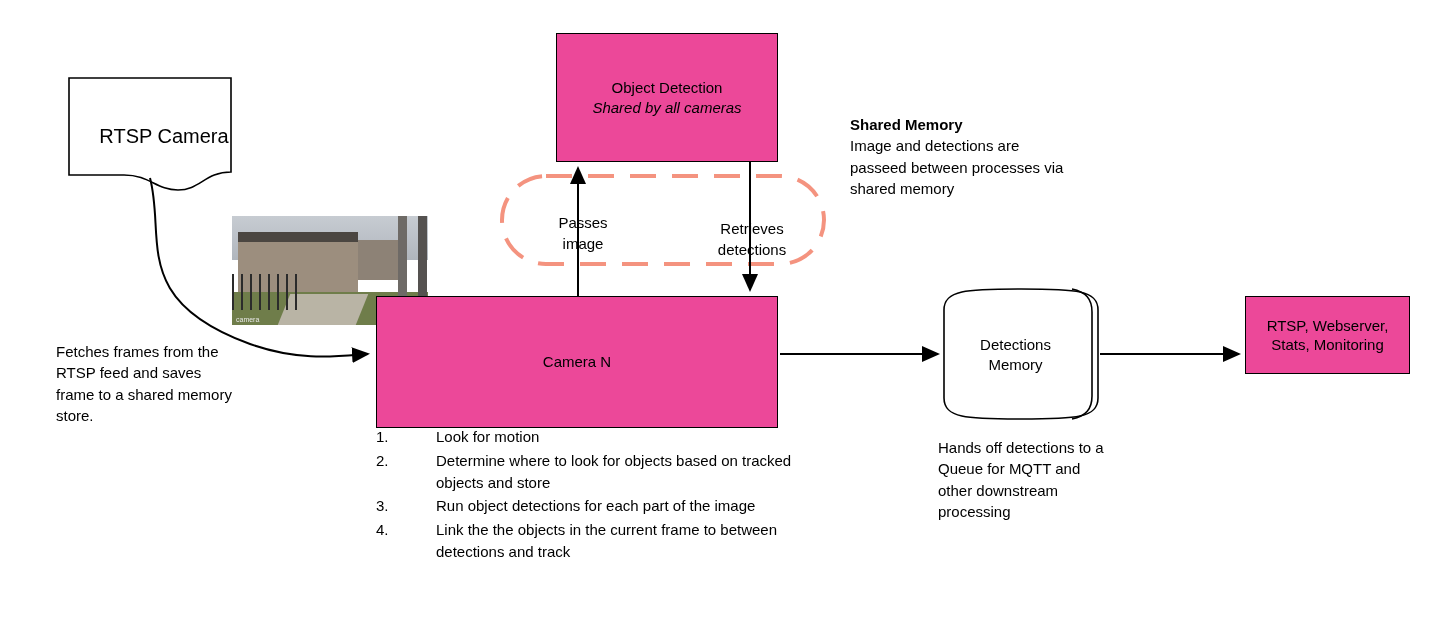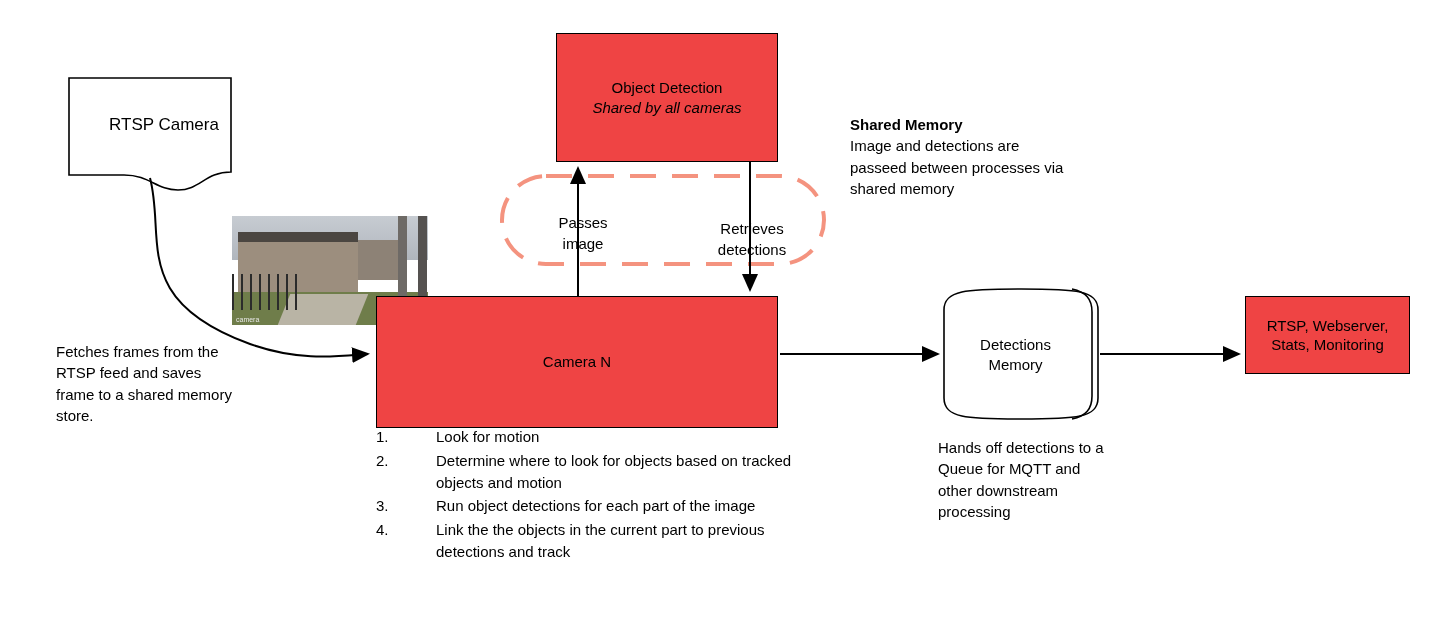--- a/index.html
+++ b/index.html
@@ -21,21 +21,21 @@
     left: 0;
     top: 0;
     width: 1448px;
     height: 625px;
   }
   .node {
     position: absolute;
     box-sizing: border-box;
   }
   .box-yellow {
-    background: #ef4444;
+    background: #ec4899;
     border: 1px solid #000000;
   }
   .center-text {
     display: flex;
     flex-direction: column;
     align-items: center;
     justify-content: center;
     text-align: center;
   }
   .txt {
@@ -56,24 +56,24 @@
   
   #rtsp-camera {
     left: 68px;
     top: 77px;
     width: 164px;
     height: 112px;
   }
   #rtsp-camera .doc-label {
     position: absolute;
     left: 0;
-    top: 38px;
+    top: 48px;
     width: 192px;
     text-align: center;
-    font-size: 17px;
+    font-size: 20px;
   }
   
   #camera-thumb {
     left: 232px;
     top: 216px;
     width: 196px;
     height: 109px;
     overflow: hidden;
     border: 0;
   }
@@ -304,26 +304,26 @@
   <div class="label-block" id="queue-note">Hands off detections to a Queue for MQTT and other downstream processing</div>
 
   <div id="camera-steps">
     <ol>
         <li>
           <span class="num">1.</span>
           <span class="stext">Look for motion</span>
         </li>
         <li>
           <span class="num">2.</span>
-          <span class="stext">Determine where to look for objects based on tracked objects and motion</span>
+          <span class="stext">Determine where to look for objects based on tracked objects and store</span>
         </li>
         <li>
           <span class="num">3.</span>
           <span class="stext">Run object detections for each part of the image</span>
         </li>
         <li>
           <span class="num">4.</span>
-          <span class="stext">Link the the objects in the current part to previous detections and track</span>
+          <span class="stext">Link the the objects in the current frame to between detections and track</span>
         </li>
       </ol>
   </div>
 
 </div>
 
 </body></html>

